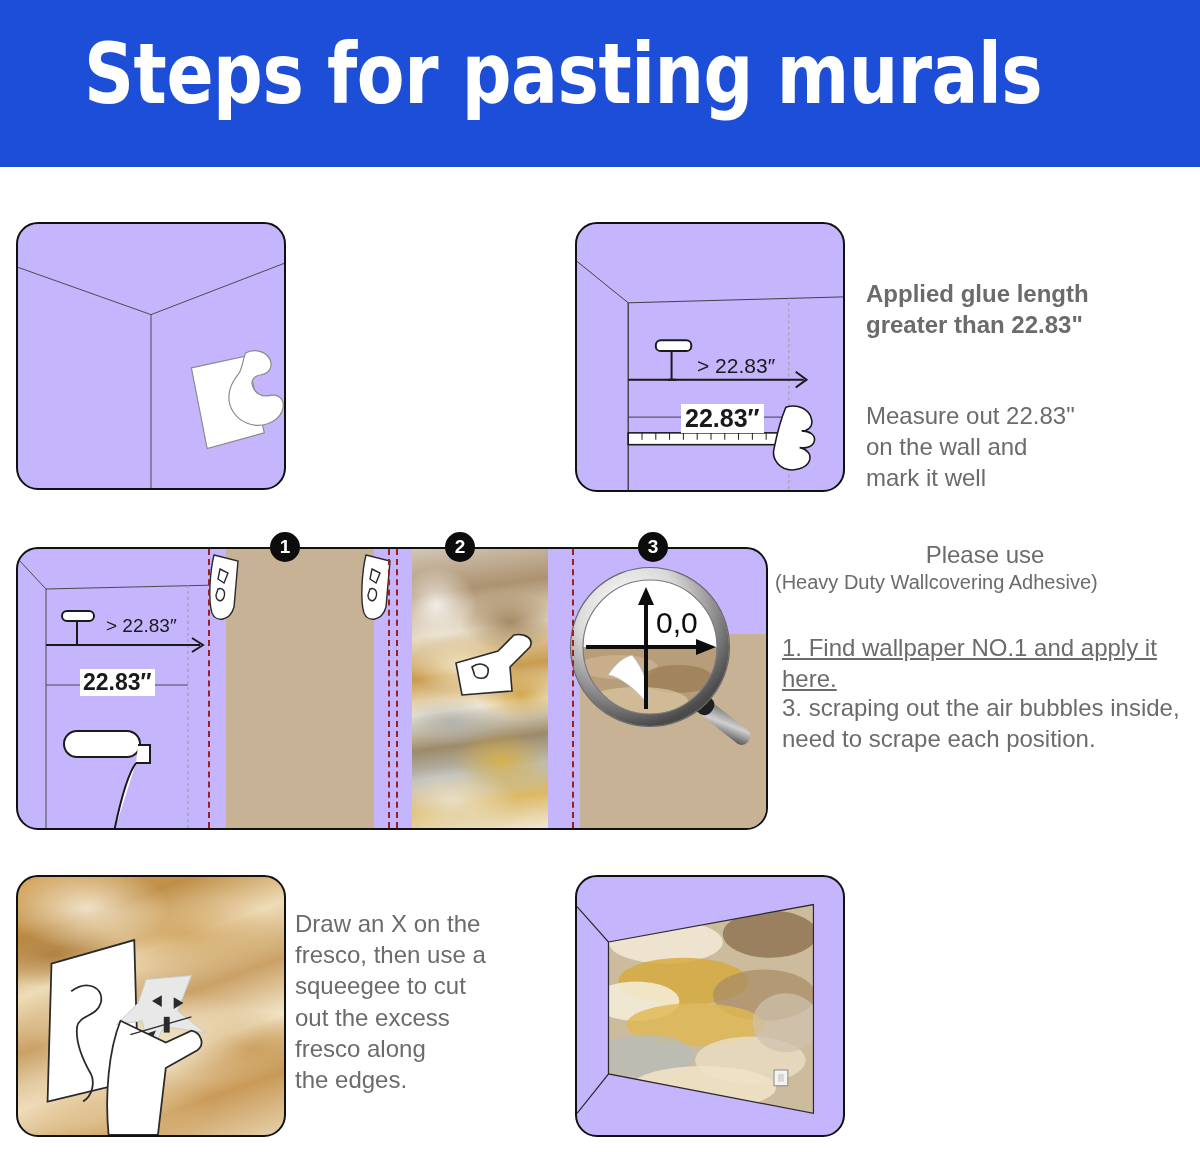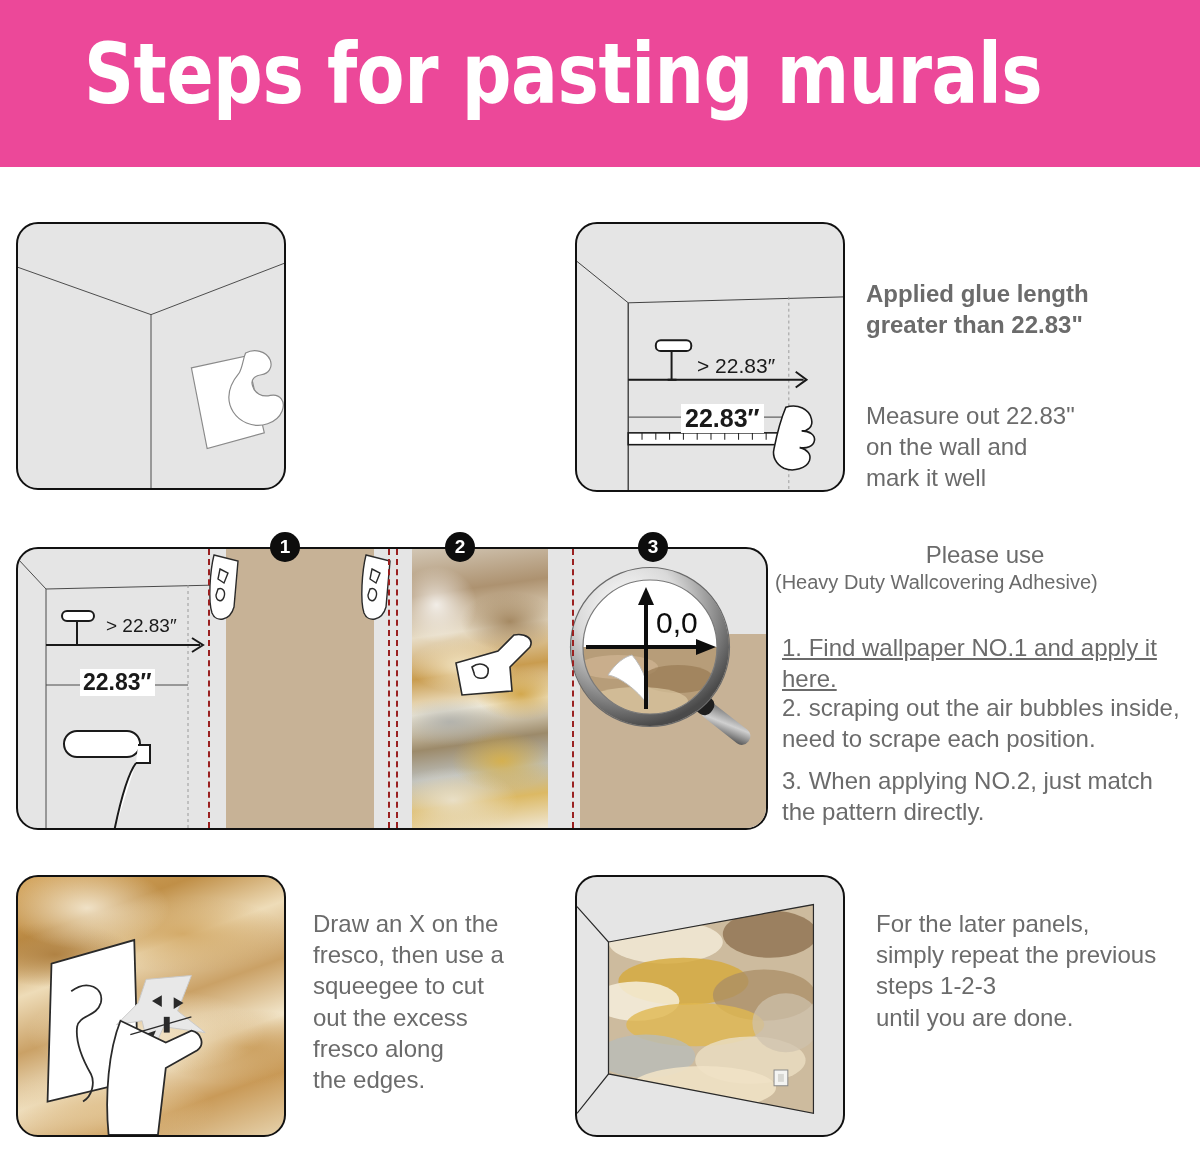--- a/index.html
+++ b/index.html
@@ -6,36 +6,36 @@
   body{
     width:1200px;height:1152px;background:#ffffff;
     font-family:"Liberation Sans",sans-serif;
     overflow:hidden;position:relative;
   }
   .stage{position:relative;width:1200px;height:1152px;}
 
   
   .header{
     position:absolute;left:0;top:0;width:1200px;height:167px;
-    background:#ec4899;
+    background:#1d4ed8;
   }
   .header-title{
     position:absolute;left:84px;top:30px;
     color:#ffffff;
     font-family:"Liberation Sans Narrow","DejaVu Sans Condensed","Liberation Sans",sans-serif;
     font-size:84px;font-weight:bold;letter-spacing:-0.5px;
     transform:scaleX(0.92);transform-origin:left top;
     white-space:nowrap;line-height:1.05;
   }
 
   
   .panel{
     position:absolute;box-sizing:border-box;
     border:2px solid #111111;border-radius:22px;
-    background:#e5e5e5;overflow:hidden;
+    background:#c4b5fd;overflow:hidden;
   }
   .caption{
     position:absolute;color:#6b6b6b;font-size:24px;line-height:1.30;
     white-space:pre-line;
   }
 
   
   .fullsvg{position:absolute;left:0;top:0;width:100%;height:100%;display:block;}
 
   
@@ -269,24 +269,22 @@
     <div style="position:absolute;left:616px;top:64px;font-size:0;color:transparent;">0,0</div>
   </div>
 
   <div class="badge" style="left:270px;top:532px;">1</div>
   <div class="badge" style="left:445px;top:532px;">2</div>
   <div class="badge" style="left:638px;top:532px;">3</div>
 
   <div style="position:absolute;left:785px;top:540px;width:400px;text-align:center;color:#6b6b6b;font-size:24px;line-height:1.28;">Please use</div>
   <div style="position:absolute;left:775px;top:570px;width:420px;text-align:left;color:#6b6b6b;font-size:20px;line-height:1.28;">(Heavy Duty Wallcovering Adhesive)</div>
   <div class="caption" style="left:782px;top:632px;width:410px;text-decoration:underline;">1. Find wallpaper NO.1 and apply it here.</div>
-  <div class="caption" style="left:782px;top:692px;width:400px;">2. scraping out the air bubbles inside,
+  <div class="caption" style="left:782px;top:692px;width:400px;">3. scraping out the air bubbles inside,
 need to scrape each position.</div>
-  <div class="caption" style="left:782px;top:765px;width:400px;">3. When applying NO.2, just match
-the pattern directly.</div>
 
   <div class="panel tan" style="left:16px;top:875px;width:270px;height:262px;">
     <svg class="fullsvg" viewBox="0 0 270 262" preserveAspectRatio="none">
 
       <g fill="#ffffff" stroke="#2a2a2a" stroke-width="1.8">
         <path d="M34,88 L118,64 L122,206 L30,228 Z"></path>
       </g>
       <path d="M54,116 C70,104 88,112 84,128 C80,142 62,140 60,152 C58,168 66,186 74,200
                C78,208 76,222 66,228" fill="none" stroke="#2a2a2a" stroke-width="1.8"></path>
 
@@ -300,21 +298,21 @@
         <path d="M128,160 L140,156 L134,170 Z"></path>
       </g>
 
       <g fill="#ffffff" stroke="#2a2a2a" stroke-width="1.8">
         <path d="M104,146 L150,168 L176,156 C186,158 190,170 182,176
                  L150,194 L142,262 L92,262 C88,222 92,176 104,146 Z"></path>
       </g>
       <path d="M114,160 L176,142" fill="none" stroke="#2a2a2a" stroke-width="1.4"></path>
     </svg>
   </div>
-  <div class="caption" style="left:313px;top:908px;width:240px;">Draw an X on the
+  <div class="caption" style="left:295px;top:908px;width:240px;">Draw an X on the
 fresco, then use a
 squeegee to cut
 out the excess
 fresco along
 the edges.</div>
 
   <div class="panel" style="left:575px;top:875px;width:270px;height:262px;">
     <svg class="fullsvg" viewBox="0 0 270 262" preserveAspectRatio="none">
       <defs>
         <clipPath id="muralclip">
@@ -339,18 +337,14 @@
         <ellipse cx="212" cy="148" rx="34" ry="30" fill="#cfc2ae" opacity=".70"></ellipse>
       </g>
       <polygon points="32,66 240,28 240,240 32,200" fill="none" stroke="#2a2a2a" stroke-width="1.2"></polygon>
 
       <g>
         <rect x="200" y="196" width="14" height="16" fill="#f4f4f2" stroke="#8a8a8a" stroke-width="1"></rect>
         <rect x="204" y="200" width="6" height="8" fill="#d8d8d4"></rect>
       </g>
     </svg>
   </div>
-  <div class="caption" style="left:876px;top:908px;width:320px;">For the later panels,
-simply repeat the previous
-steps 1-2-3
-until you are done.</div>
 
 </div>
 
 </body></html>

